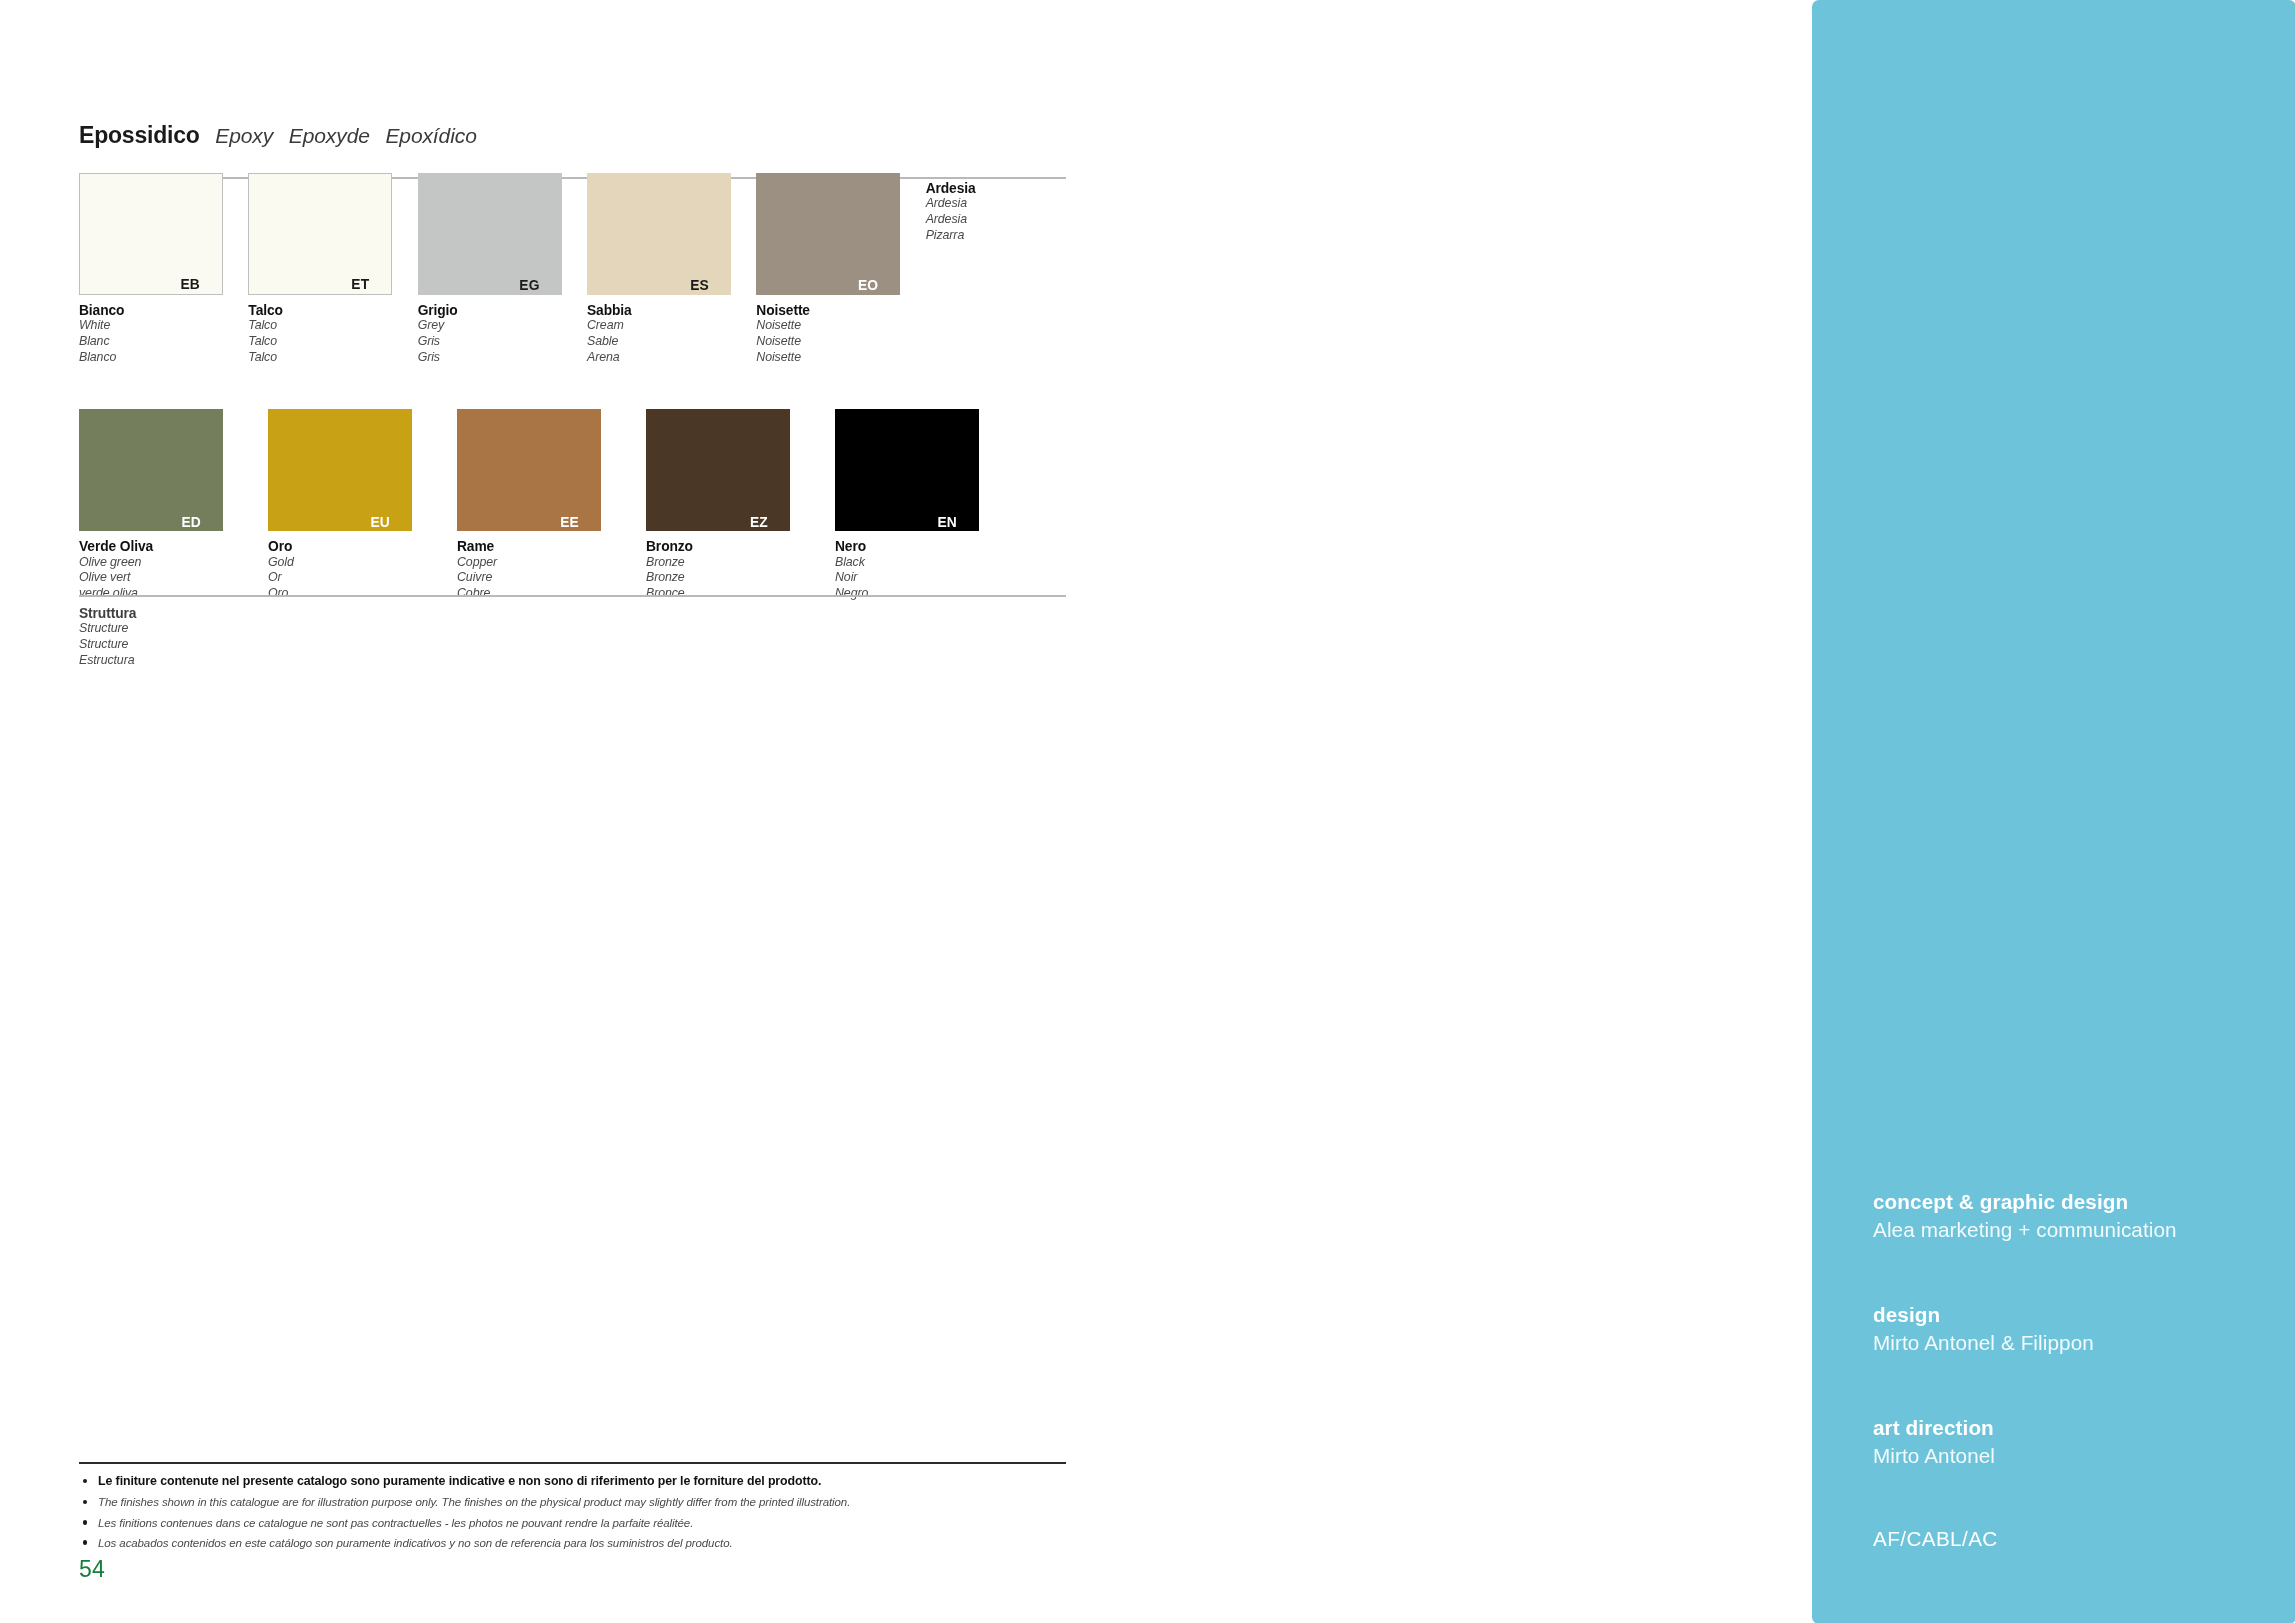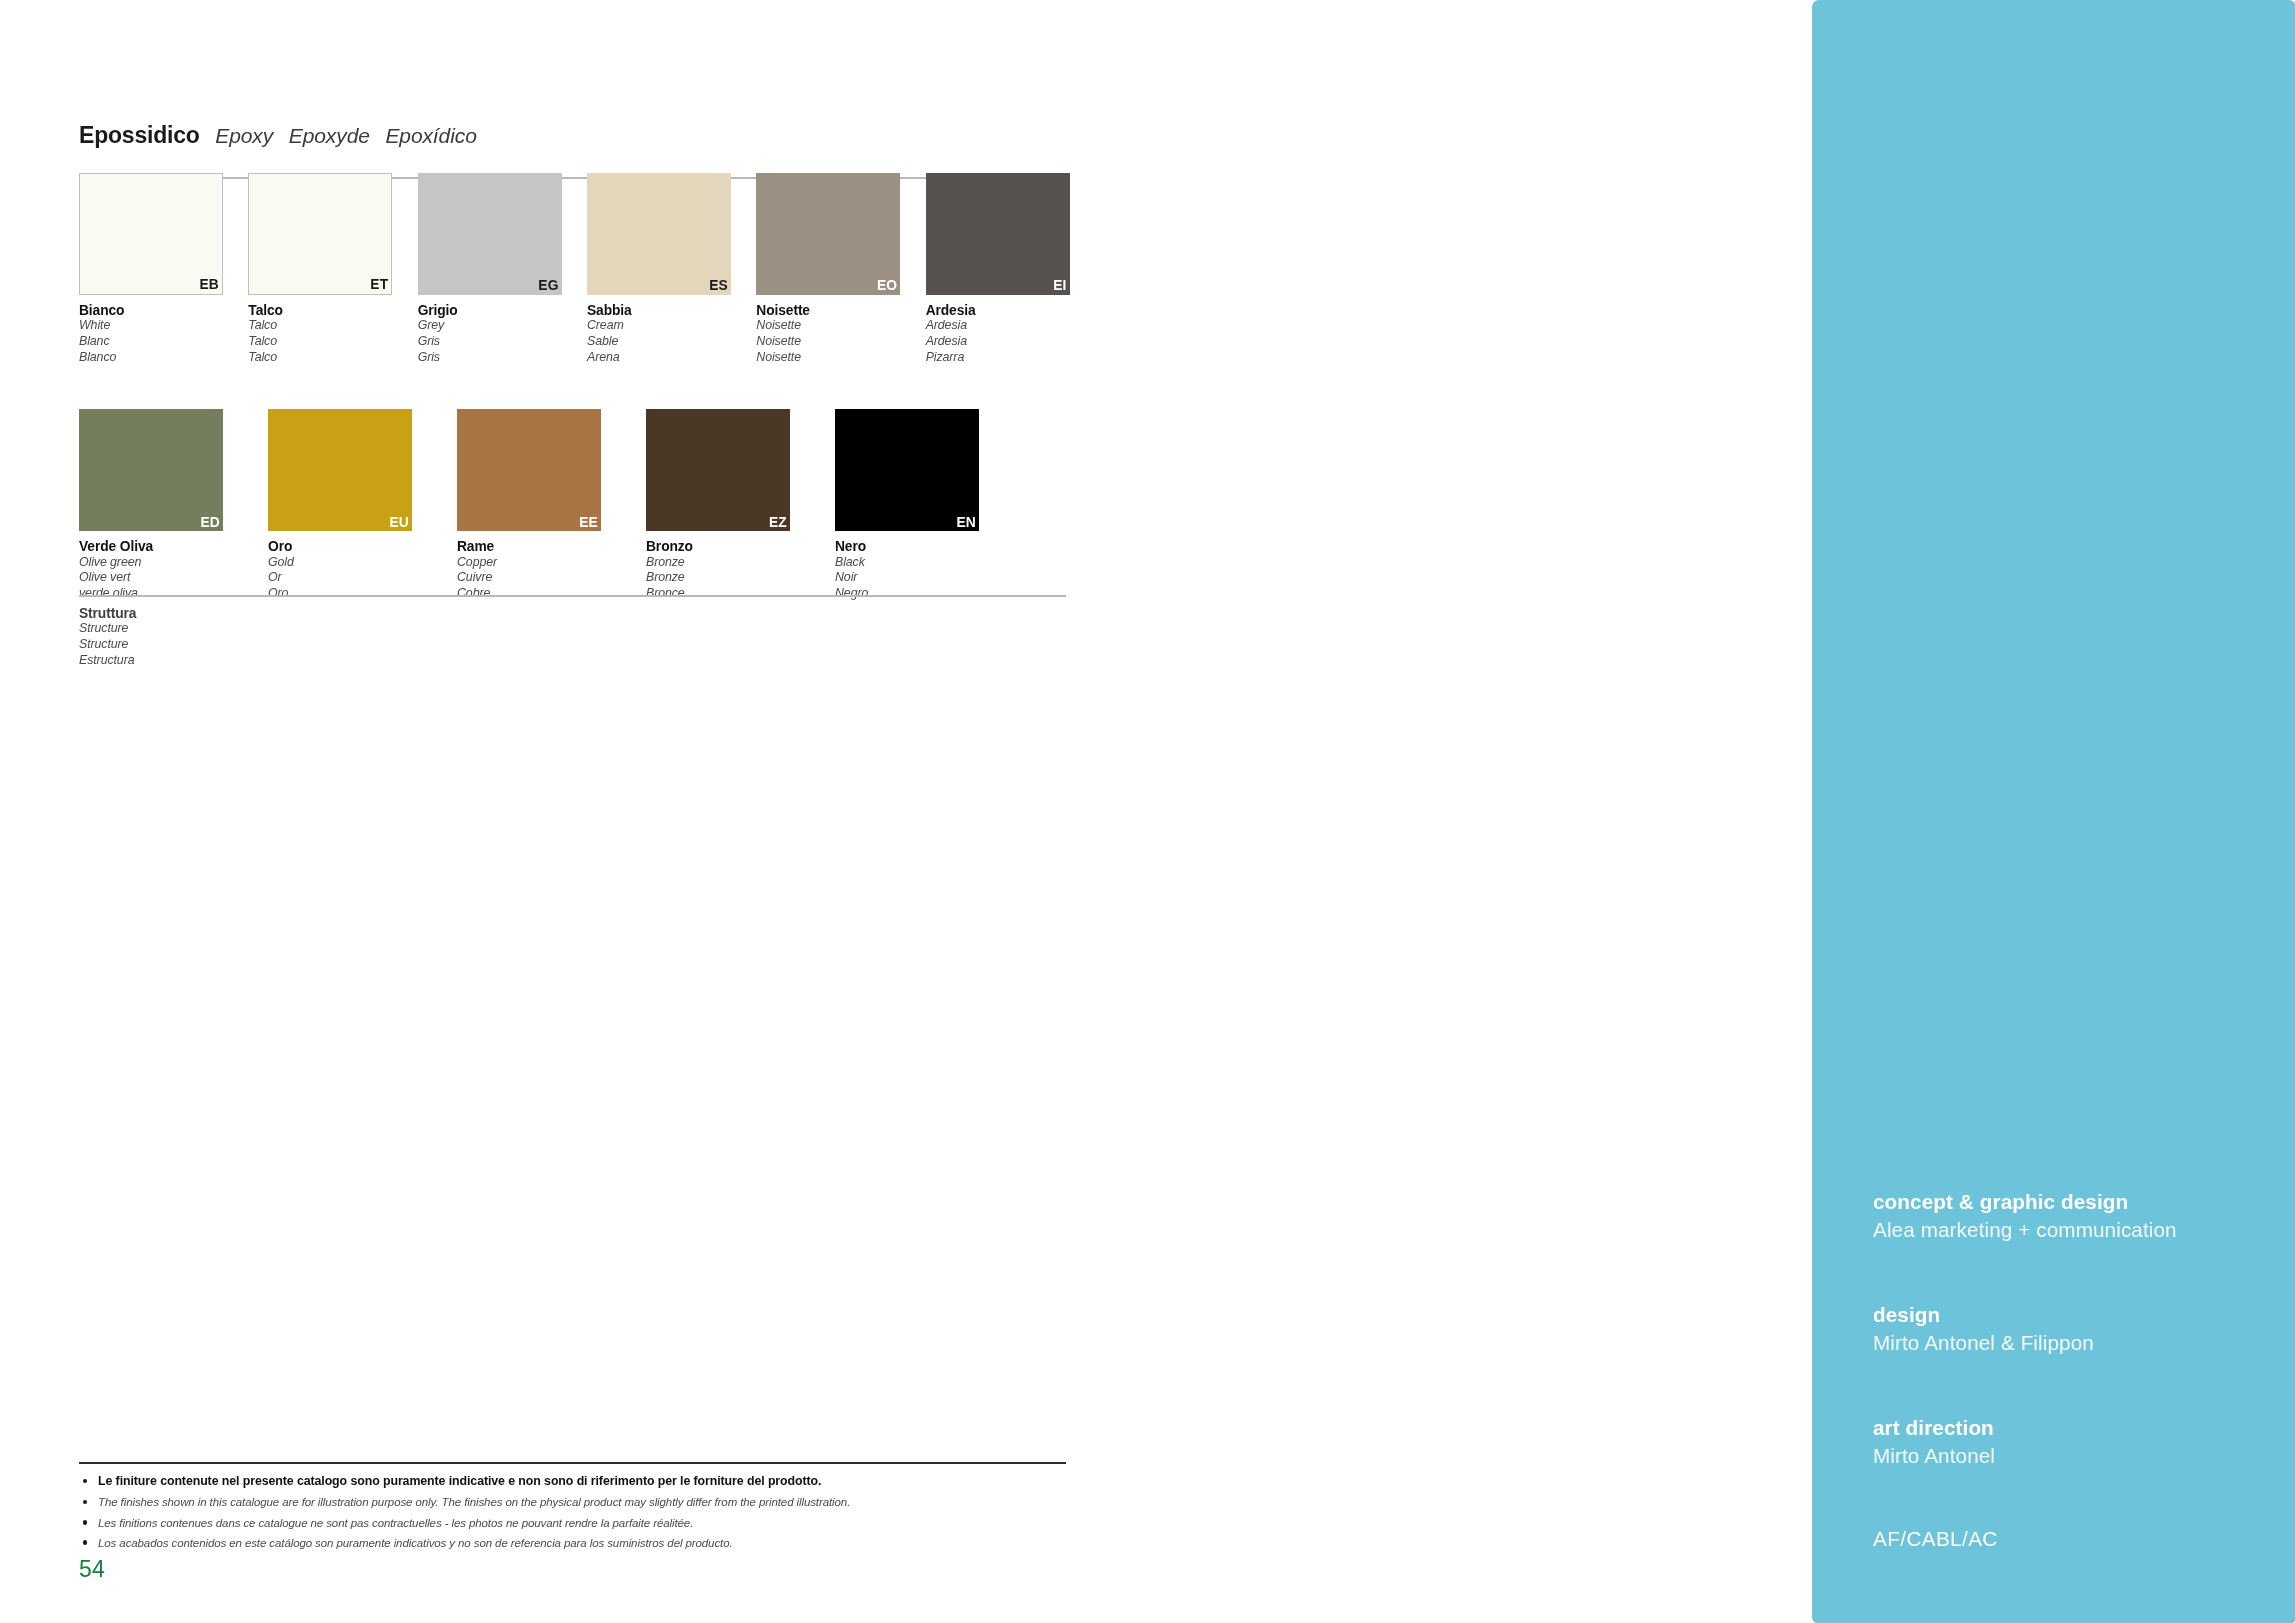--- a/index.html
+++ b/index.html
@@ -68,21 +68,21 @@
     width:165px;margin-right:24px;
   }
   .swatch-cell:last-child{margin-right:0;}
   .swatch-chip{
     width:144px;height:122px;
     position:relative;
     box-sizing:border-box;
   }
   .swatch-chip.bordered{border:0.9px solid #bfbfbf;}
   .swatch-code{
-    position:absolute;right:3px;bottom:1.8px;
+    position:absolute;right:22px;bottom:1.8px;
     font-size:13.8px;font-weight:bold;
     letter-spacing:0.2px;line-height:1;
   }
   .swatch-name{
     margin-top:8.3px;
     font-size:13.8px;font-weight:bold;color:#111111;
     letter-spacing:-0.1px;line-height:1.1;
   }
   .swatch-tr{
     font-size:12.4px;font-style:italic;color:#4a4a4a;
@@ -194,23 +194,20 @@
           <div class="swatch-cell">
             <div class="swatch-chip" style="background: rgb(155, 144, 129);">
               <span class="swatch-code" style="color: rgb(255, 255, 255);">EO</span>
             </div>
             <div class="swatch-name">Noisette</div>
             <div class="swatch-tr">Noisette</div>
             <div class="swatch-tr">Noisette</div>
             <div class="swatch-tr">Noisette</div>
           </div>
           <div class="swatch-cell">
-            <div class="swatch-chip" style="background: rgb(87, 82, 79);">
-              <span class="swatch-code" style="color: rgb(255, 255, 255);">EI</span>
-            </div>
             <div class="swatch-name">Ardesia</div>
             <div class="swatch-tr">Ardesia</div>
             <div class="swatch-tr">Ardesia</div>
             <div class="swatch-tr">Pizarra</div>
           </div>
         </div>
       <div class="row-gap"></div>
       <div class="swatch-row" id="row1">
           <div class="swatch-cell">
             <div class="swatch-chip" style="background: rgb(116, 125, 92);">

